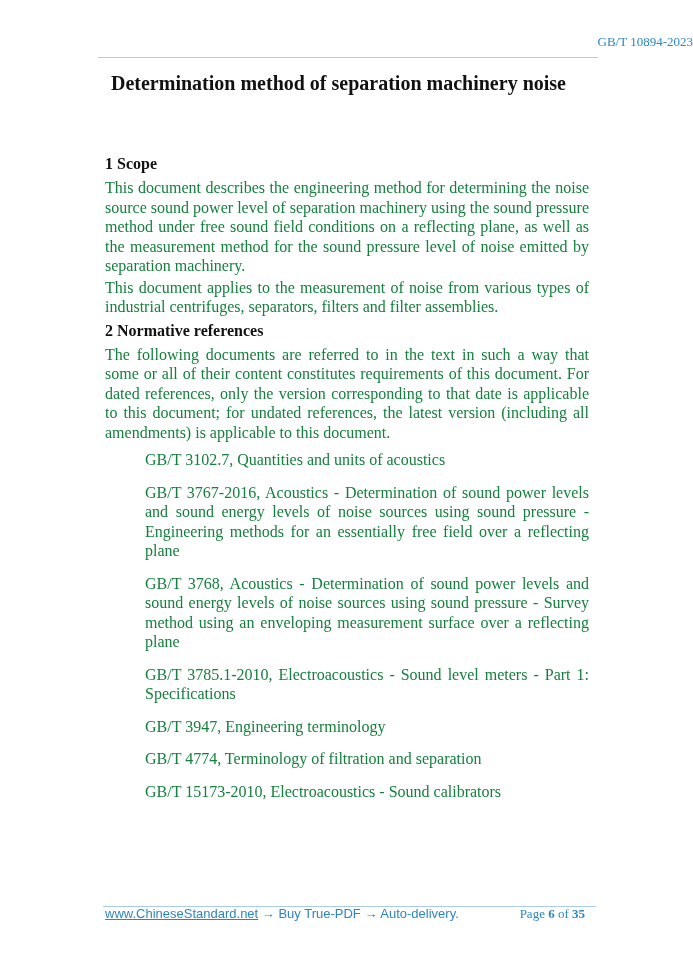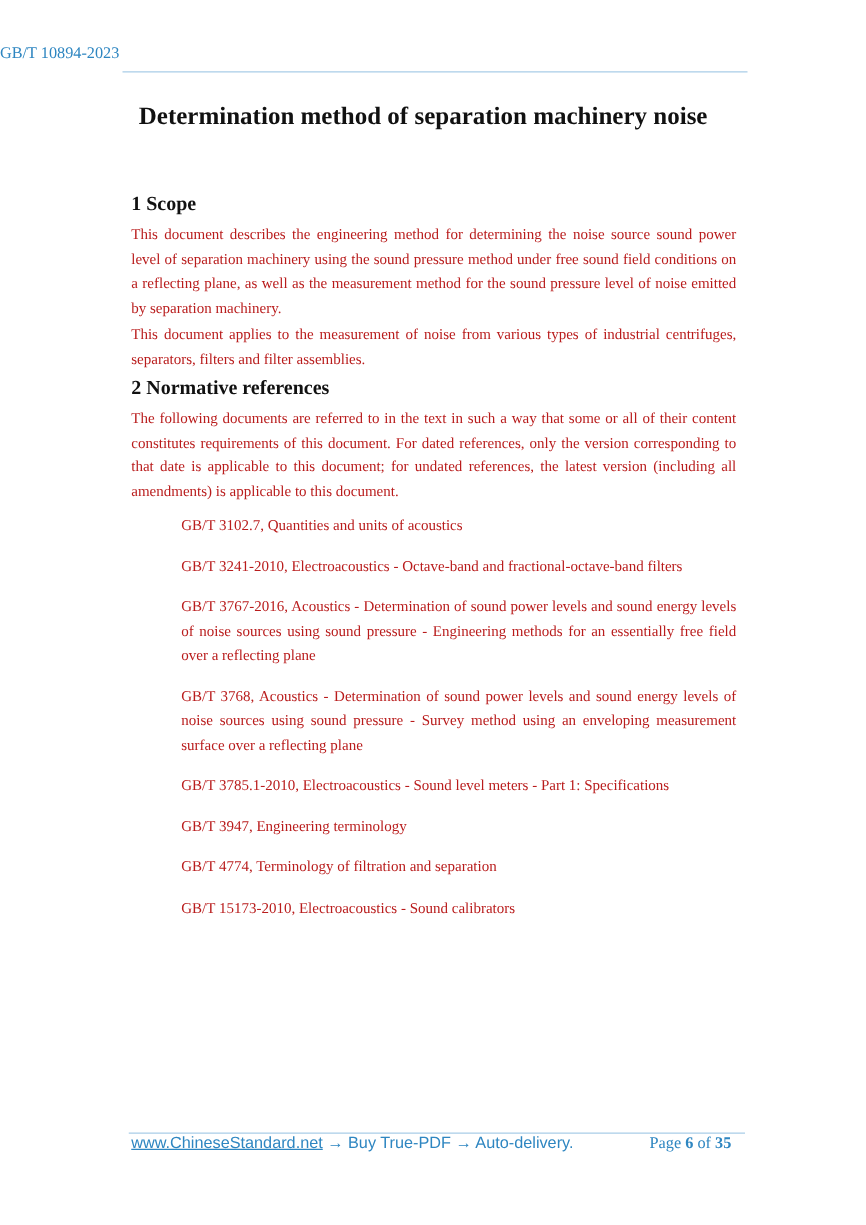--- a/index.html
+++ b/index.html
@@ -13,35 +13,35 @@
       position: relative;
       overflow: hidden;
       font-family: "Liberation Serif", "DejaVu Serif", serif;
       color: #1a1a1a;
     }
     .page-header {
       position: absolute;
       top: 34px;
       left: 0;
       width: 693px;
-      text-align: left;
+      text-align: right;
       font-size: 13px;
       color: #2e86c1;
     }
     .header-rule {
       position: absolute;
       top: 57px;
       left: 98px;
       width: 500px;
       height: 0;
       border-top: 1px solid #a9cde8;
     }
     .doc-title {
       position: absolute;
-      top: 82px;
+      top: 72px;
       left: 0;
       width: 677px;
       text-align: center;
       font-size: 20px;
       font-weight: bold;
       color: #111;
       margin: 0;
     }
     .content {
       position: absolute;
@@ -51,24 +51,24 @@
     }
     h2.section {
       font-size: 16px;
       font-weight: bold;
       margin: 0;
       color: #111;
       line-height: 28px;
     }
     p {
       margin: 0;
-      font-size: 12px;
+      font-size: 16px;
       line-height: 19.5px;
       text-align: justify;
-      color: #b91c1c;
+      color: #15803d;
     }
     .sec1-title { margin-bottom: 16px; }
     .p-gap { margin-top: 2px; }
     .sec2-title { margin-top: 16px; margin-bottom: 16px; }
     .refs {
       margin-top: 8px;
       padding-left: 40px;
     }
     .refs p {
       margin-top: 13px;
@@ -114,21 +114,20 @@
 <div class="content">
   <h2 class="section sec1-title">1 Scope</h2>
   <p>This document describes the engineering method for determining the noise source sound power level of separation machinery using the sound pressure method under free sound field conditions on a reflecting plane, as well as the measurement method for the sound pressure level of noise emitted by separation machinery.</p>
   <p class="p-gap">This document applies to the measurement of noise from various types of industrial centrifuges, separators, filters and filter assemblies.</p>
 
   <h2 class="section sec2-title">2 Normative references</h2>
   <p>The following documents are referred to in the text in such a way that some or all of their content constitutes requirements of this document. For dated references, only the version corresponding to that date is applicable to this document; for undated references, the latest version (including all amendments) is applicable to this document.</p>
 
   <div class="refs">
     <p>GB/T 3102.7, Quantities and units of acoustics</p>
-    <p>GB/T 3241-2010, Electroacoustics - Octave-band and fractional-octave-band filters</p>
     <p>GB/T 3767-2016, Acoustics - Determination of sound power levels and sound energy levels of noise sources using sound pressure - Engineering methods for an essentially free field over a reflecting plane</p>
     <p>GB/T 3768, Acoustics - Determination of sound power levels and sound energy levels of noise sources using sound pressure - Survey method using an enveloping measurement surface over a reflecting plane</p>
     <p>GB/T 3785.1-2010, Electroacoustics - Sound level meters - Part 1: Specifications</p>
     <p>GB/T 3947, Engineering terminology</p>
     <p>GB/T 4774, Terminology of filtration and separation</p>
     <p>GB/T 15173-2010, Electroacoustics - Sound calibrators</p>
   </div>
 </div>
 
 <div class="footer-rule"></div>

